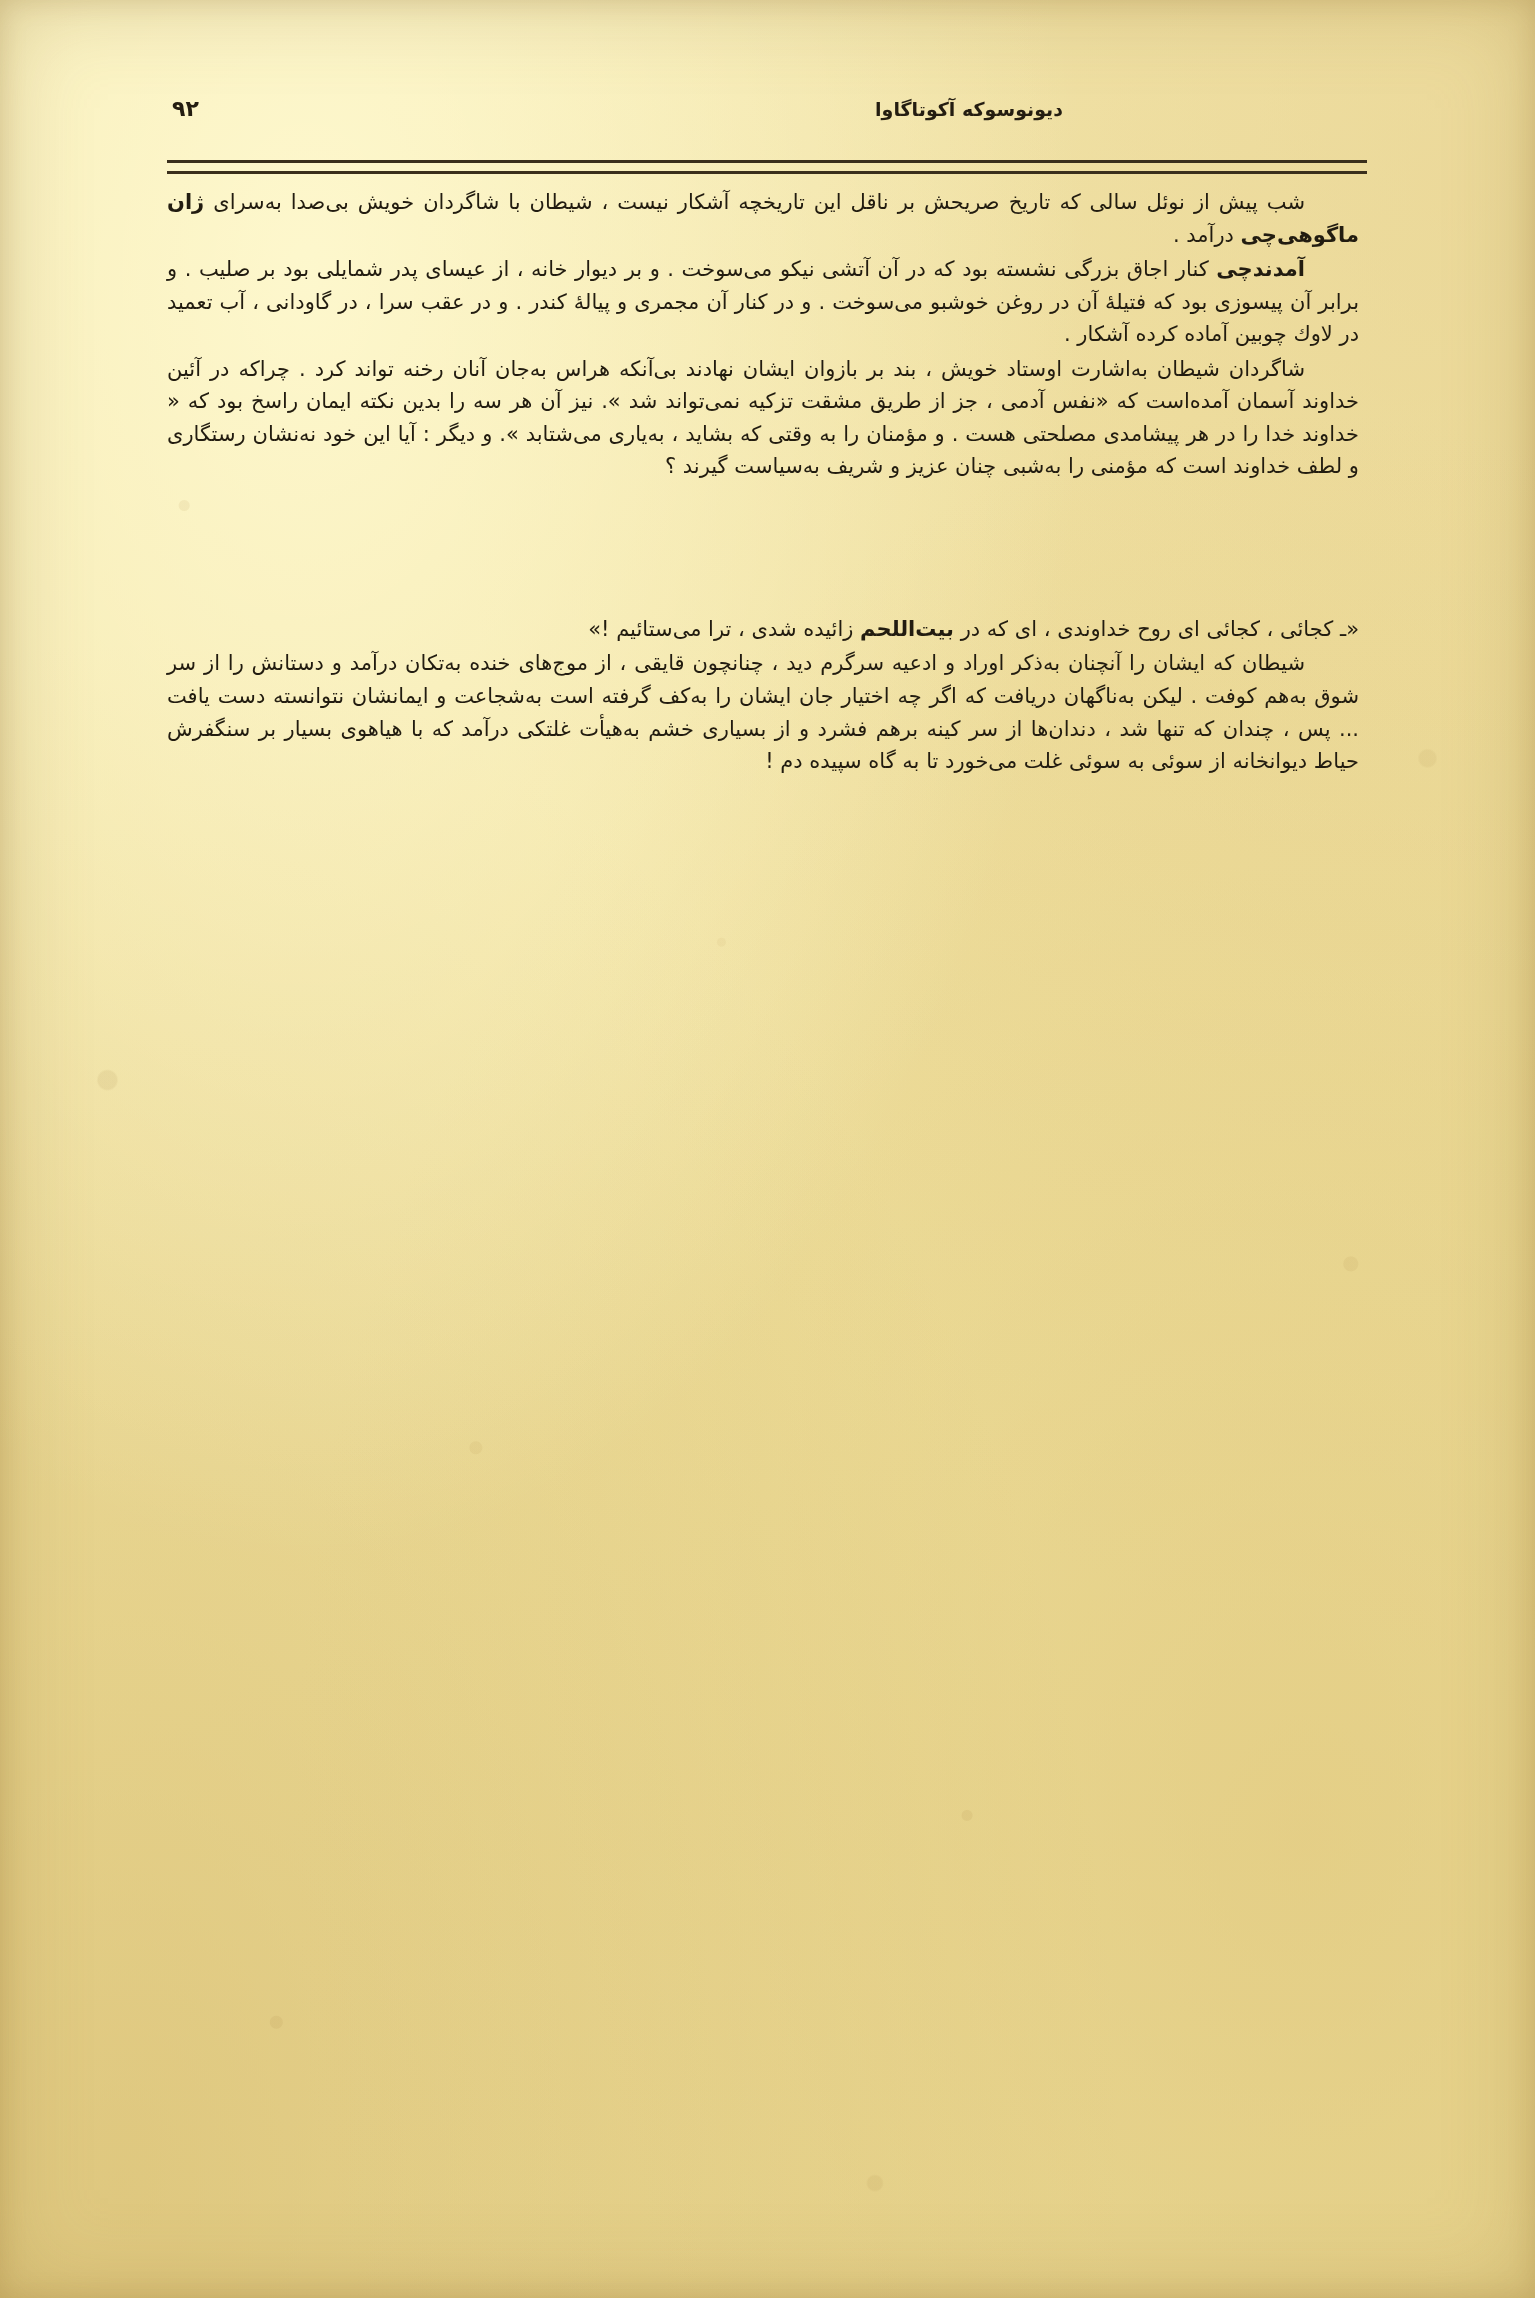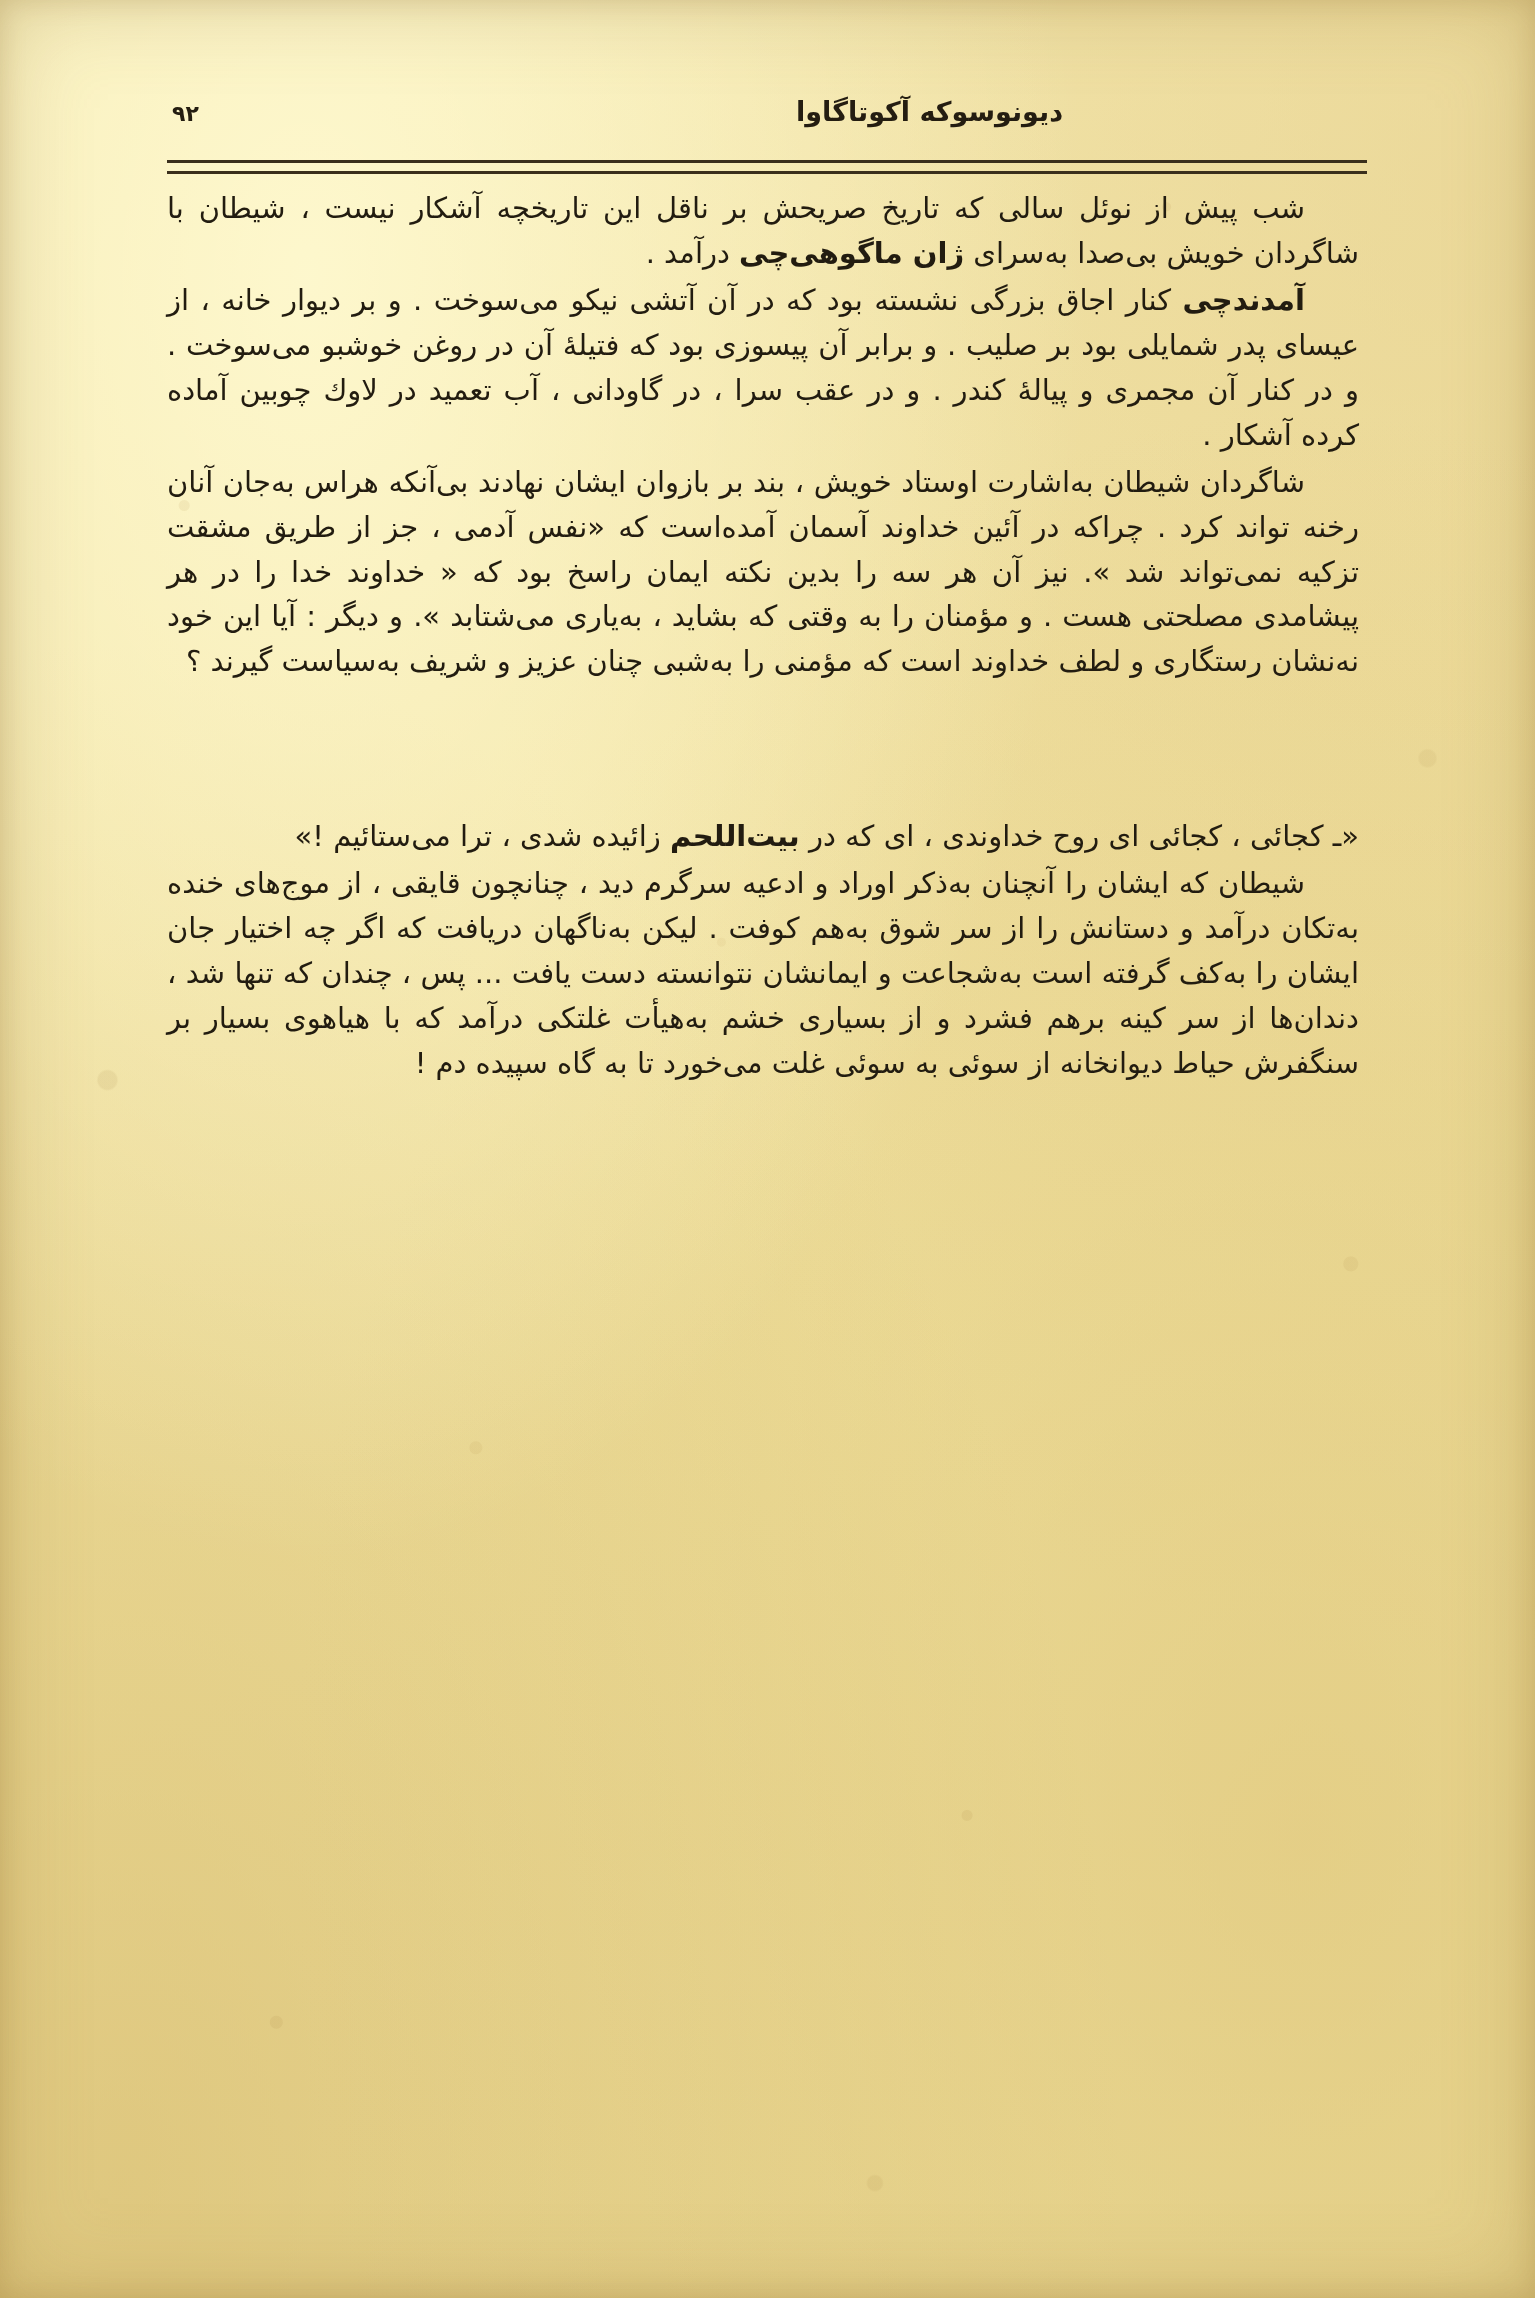--- a/index.html
+++ b/index.html
@@ -66,21 +66,21 @@
     position: absolute;
     top: 96px;
     right: 172px;
     left: 172px;
     display: flex;
     align-items: baseline;
     justify-content: space-between;
     color: #2a2214;
   }
   .running-title {
-    font-size: 27px;
+    font-size: 19px;
     letter-spacing: 0.5px;
     color: #241d11;
     font-weight: 600;
     margin-right: 300px;
   }
   .folio {
     font-size: 22px;
     color: #241d11;
     font-weight: 600;
   }
@@ -95,21 +95,21 @@
     border-bottom: 3px solid #3a2f1c;
   }
 
   
   .body {
     position: absolute;
     top: 186px;
     right: 176px;
     width: 1192px;
     color: #221c10;
-    font-size: 29px;
+    font-size: 21px;
     line-height: 1.55;
     text-align: justify;
     text-justify: inter-word;
   }
   p {
     margin: 0 0 2px 0;
     text-indent: 54px;
   }
   p.noindent { text-indent: 0; }
   .b { font-weight: 700; }

